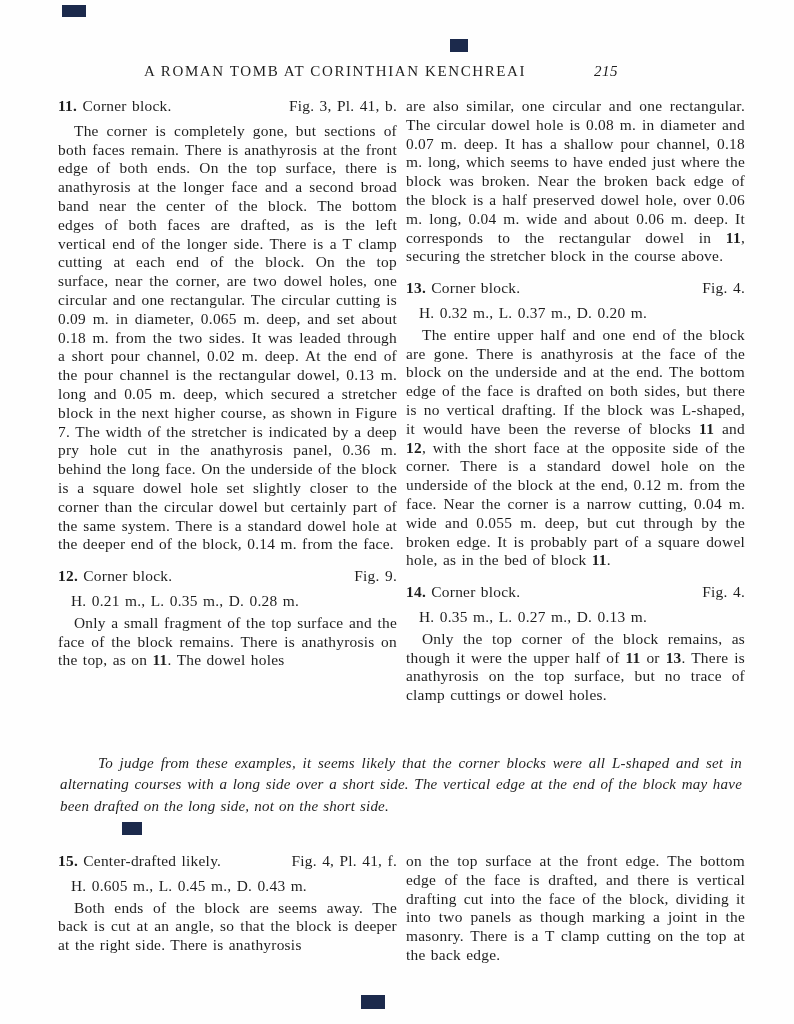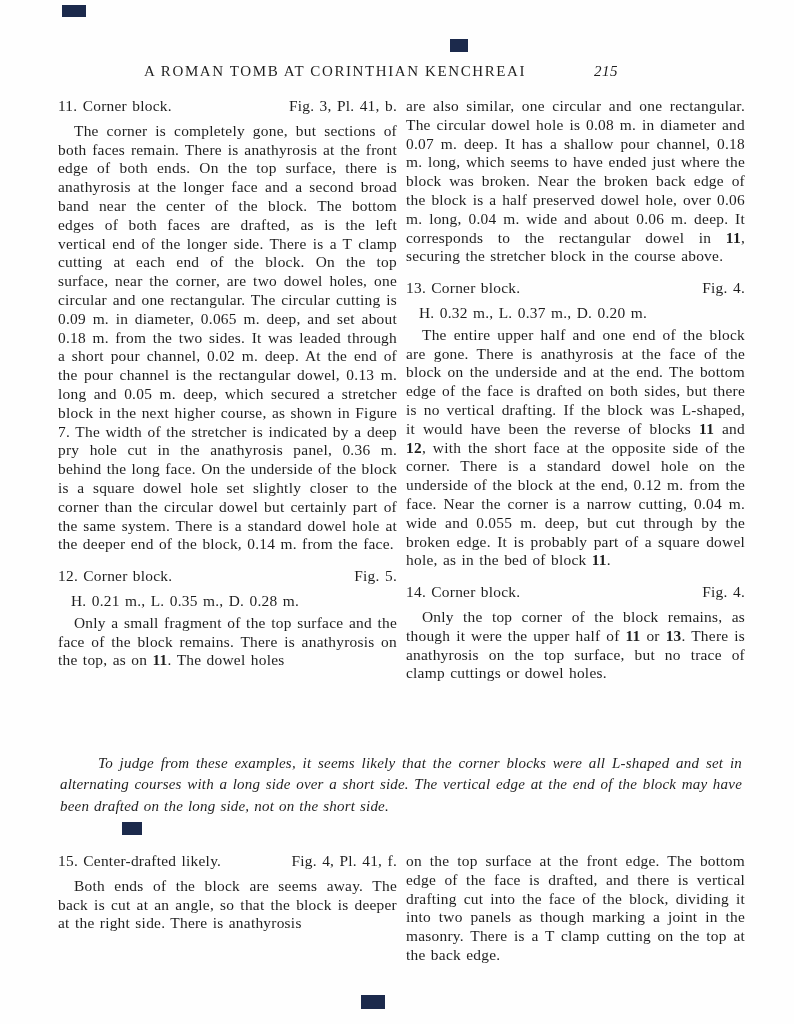--- a/index.html
+++ b/index.html
@@ -29,21 +29,21 @@
   }
   .col-left-top  { top:97px;  left:58px;  }
   .col-right-top { top:97px;  left:406px; }
   .col-left-bot  { top:852px; left:58px;  }
   .col-right-bot { top:852px; left:406px; }
   .entry-head {
     display:flex; justify-content:space-between;
     margin:13px 0 6px 0;
   }
   .entry-head.first { margin-top:0; }
-  .entry-num { font-weight:normal;text-align:center; }
+  .entry-num { font-weight:bold;text-align:center; }
   .dims { padding-left:13px; margin:0 0 3px 0; }
   .body-par {
     margin:0;
     text-align:justify;
     text-indent:16px;
   }
   .body-par.cont { text-indent:0; }
   .body-par b, .rich b { font-weight:bold;margin-top:30px; }
   .interlude {
     position:absolute; top:753px; left:60px; width:682px;
@@ -71,21 +71,21 @@
       <div class="entry-head first">
         <span><span class="entry-num">11.</span> <span>Corner block.</span></span>
         <span>Fig. 3, Pl. 41, b.</span>
       </div>
       <p class="body-par rich">The corner is completely gone, but sections of both faces remain. There is anathyrosis at the front edge of both ends. On the top surface, there is anathyrosis at the longer face and a second broad band near the center of the block. The bottom edges of both faces are drafted, as is the left vertical end of the longer side. There is a T clamp cutting at each end of the block. On the top surface, near the corner, are two dowel holes, one circular and one rectangular. The circular cutting is 0.09 m. in diameter, 0.065 m. deep, and set about 0.18 m. from the two sides. It was leaded through a short pour channel, 0.02 m. deep. At the end of the pour channel is the rectangular dowel, 0.13 m. long and 0.05 m. deep, which secured a stretcher block in the next higher course, as shown in Figure 7. The width of the stretcher is indicated by a deep pry hole cut in the anathyrosis panel, 0.36 m. behind the long face. On the underside of the block is a square dowel hole set slightly closer to the corner than the circular dowel but certainly part of the same system. There is a standard dowel hole at the deeper end of the block, 0.14 m. from the face.</p>
     </section>
 
     <section>
       <div class="entry-head">
         <span><span class="entry-num">12.</span> <span>Corner block.</span></span>
-        <span>Fig. 5.</span>
+        <span>Fig. 9.</span>
       </div>
       <div class="dims">H. 0.21 m., L. 0.35 m., D. 0.28 m.</div>
       <p class="body-par rich">Only a small fragment of the top surface and the face of the block remains. There is anathyrosis on the top, as on <b>11</b>. The dowel holes</p>
     </section>
   </div>
 
   <div class="col col-right-top">
     <p class="body-par cont rich">are also similar, one circular and one rectangular. The circular dowel hole is 0.08 m. in diameter and 0.07 m. deep. It has a shallow pour channel, 0.18 m. long, which seems to have ended just where the block was broken. Near the broken back edge of the block is a half preserved dowel hole, over 0.06 m. long, 0.04 m. wide and about 0.06 m. deep. It corresponds to the rectangular dowel in <b>11</b>, securing the stretcher block in the course above.</p>
 
     <section>
@@ -95,32 +95,34 @@
       </div>
       <div class="dims">H. 0.32 m., L. 0.37 m., D. 0.20 m.</div>
       <p class="body-par rich">The entire upper half and one end of the block are gone. There is anathyrosis at the face of the block on the underside and at the end. The bottom edge of the face is drafted on both sides, but there is no vertical drafting. If the block was L-shaped, it would have been the reverse of blocks <b>11</b> and <b>12</b>, with the short face at the opposite side of the corner. There is a standard dowel hole on the underside of the block at the end, 0.12 m. from the face. Near the corner is a narrow cutting, 0.04 m. wide and 0.055 m. deep, but cut through by the broken edge. It is probably part of a square dowel hole, as in the bed of block <b>11</b>.</p>
     </section>
 
     <section>
       <div class="entry-head">
         <span><span class="entry-num">14.</span> <span>Corner block.</span></span>
         <span>Fig. 4.</span>
       </div>
+      <div class="dims">H. 0.35 m., L. 0.27 m., D. 0.13 m.</div>
       <p class="body-par rich">Only the top corner of the block remains, as though it were the upper half of <b>11</b> or <b>13</b>. There is anathyrosis on the top surface, but no trace of clamp cuttings or dowel holes.</p>
     </section>
   </div>
 
   <p class="interlude">To judge from these examples, it seems likely that the corner blocks were all L-shaped and set in alternating courses with a long side over a short side. The vertical edge at the end of the block may have been drafted on the long side, not on the short side.</p>
 
   <div class="col col-left-bot">
     <section>
       <div class="entry-head first">
         <span><span class="entry-num">15.</span> <span>Center-drafted likely.</span></span>
         <span>Fig. 4, Pl. 41, f.</span>
       </div>
+      <div class="dims">H. 0.605 m., L. 0.45 m., D. 0.43 m.</div>
       <p class="body-par rich">Both ends of the block are seems away. The back is cut at an angle, so that the block is deeper at the right side. There is anathyrosis</p>
     </section>
   </div>
 
   <div class="col col-right-bot">
     <p class="body-par cont rich">on the top surface at the front edge. The bottom edge of the face is drafted, and there is vertical drafting cut into the face of the block, dividing it into two panels as though marking a joint in the masonry. There is a T clamp cutting on the top at the back edge.</p>
   </div>
 
 <div class="artifact" style="left: 62px; top: 5px; width: 24px; height: 12px; background: rgb(28, 42, 76);"></div>
     <div class="artifact" style="left: 450px; top: 39px; width: 18px; height: 13px; background: rgb(28, 42, 76);"></div>

